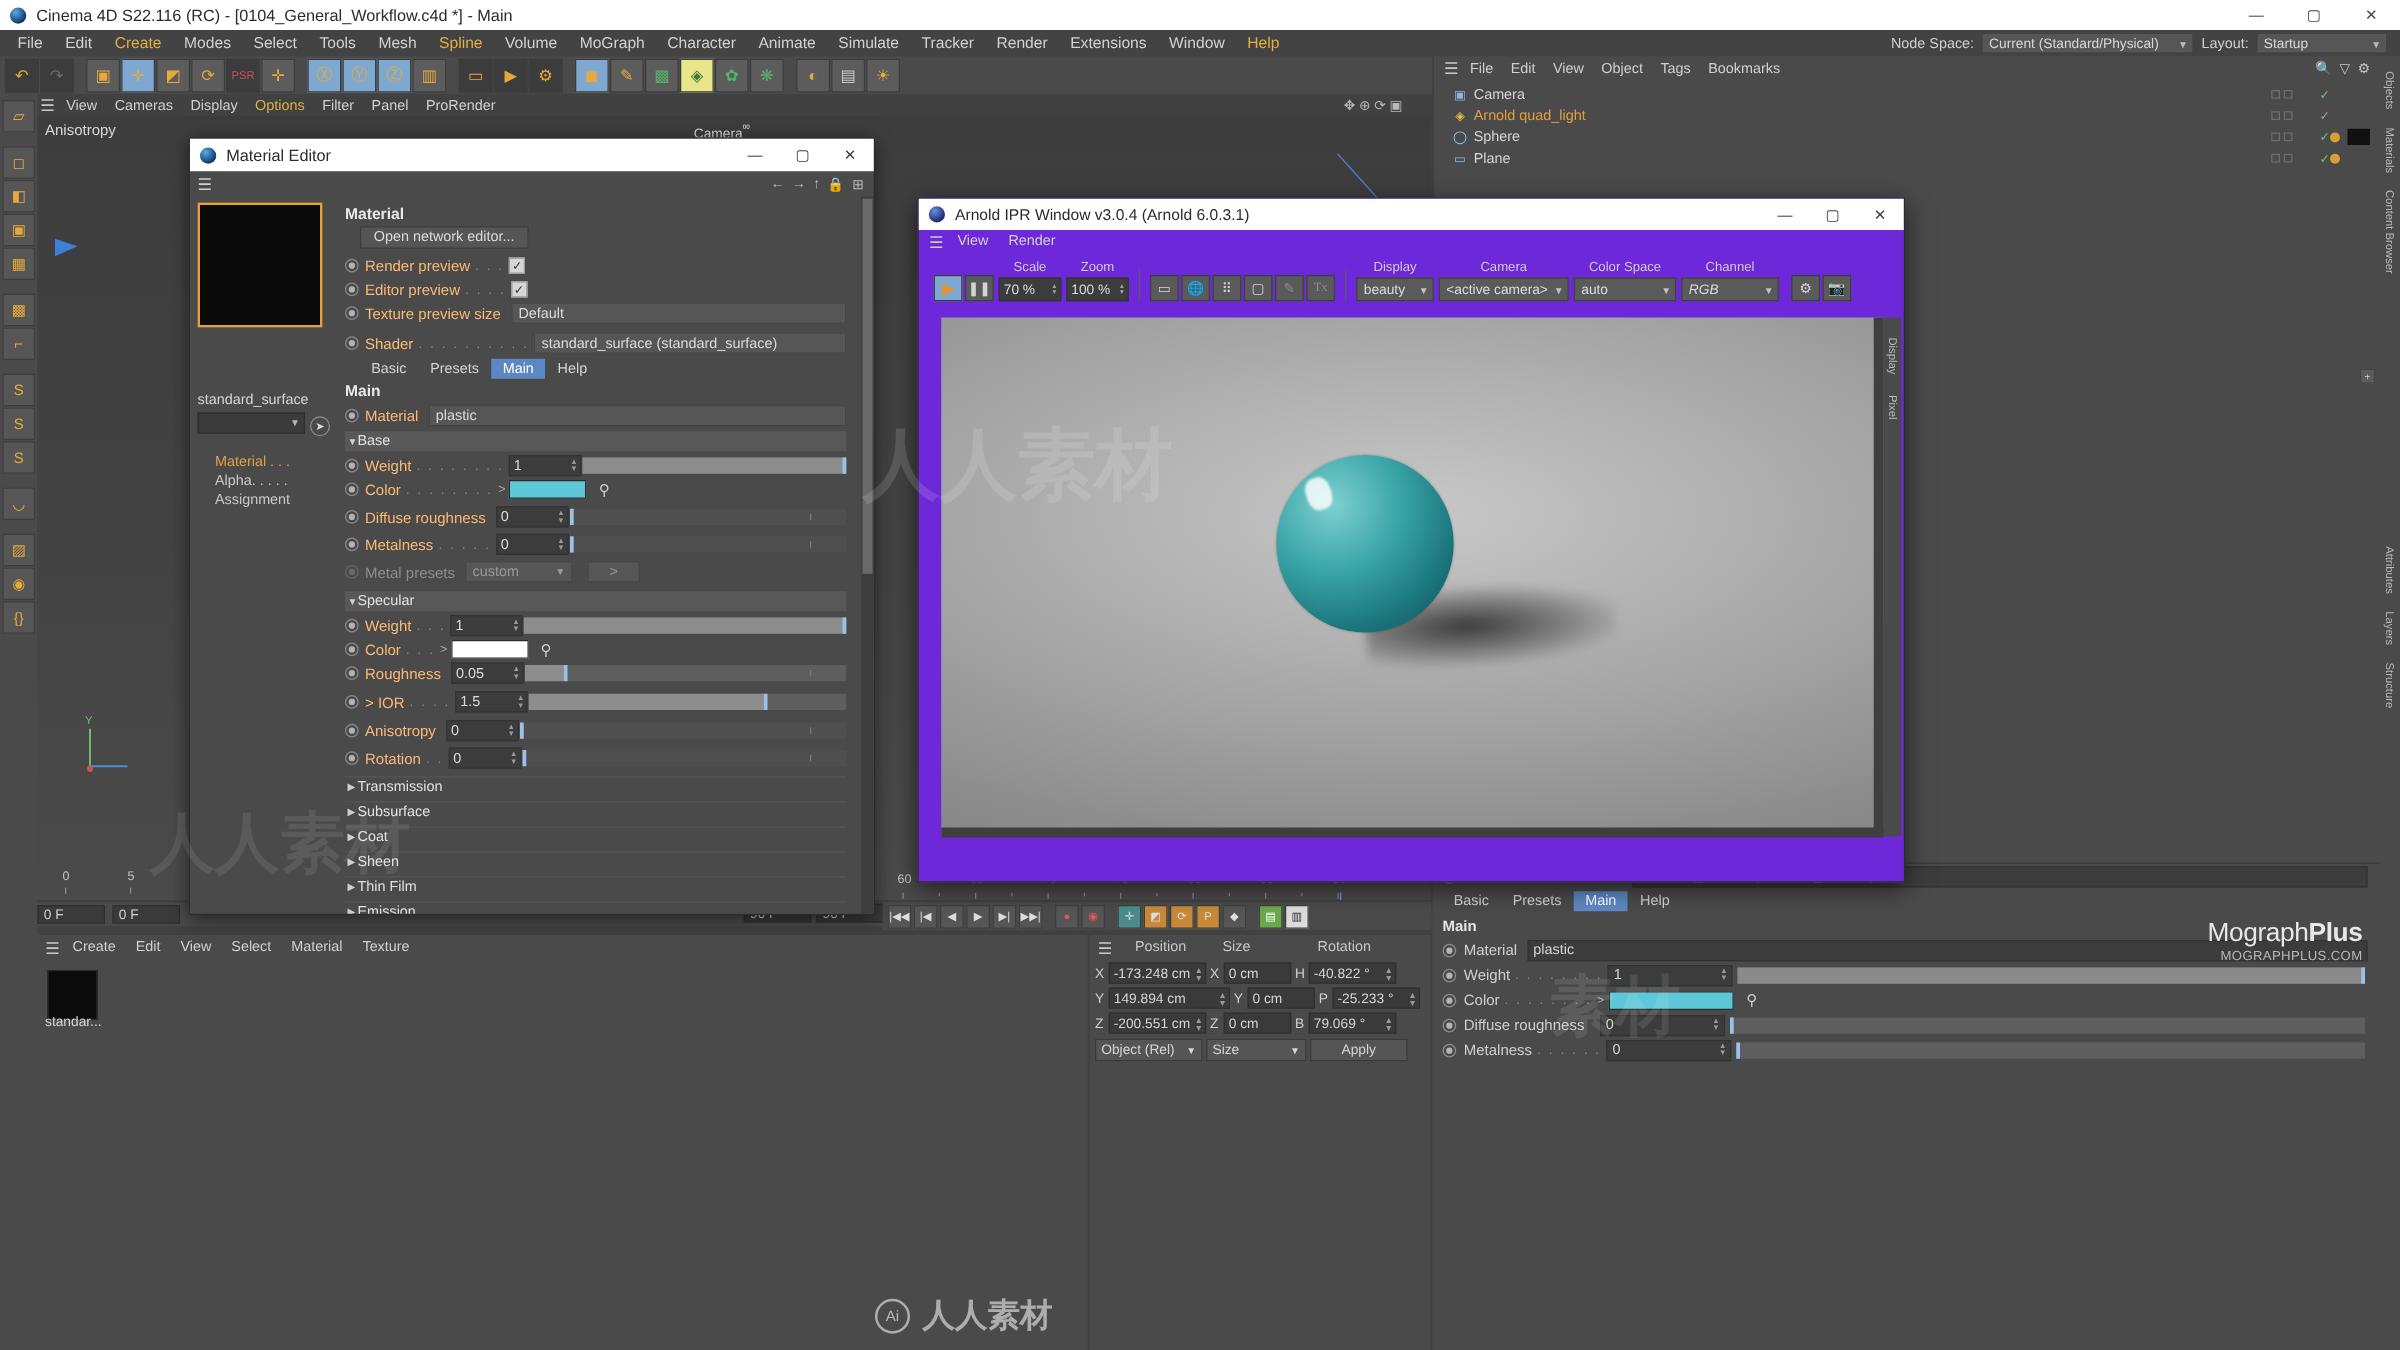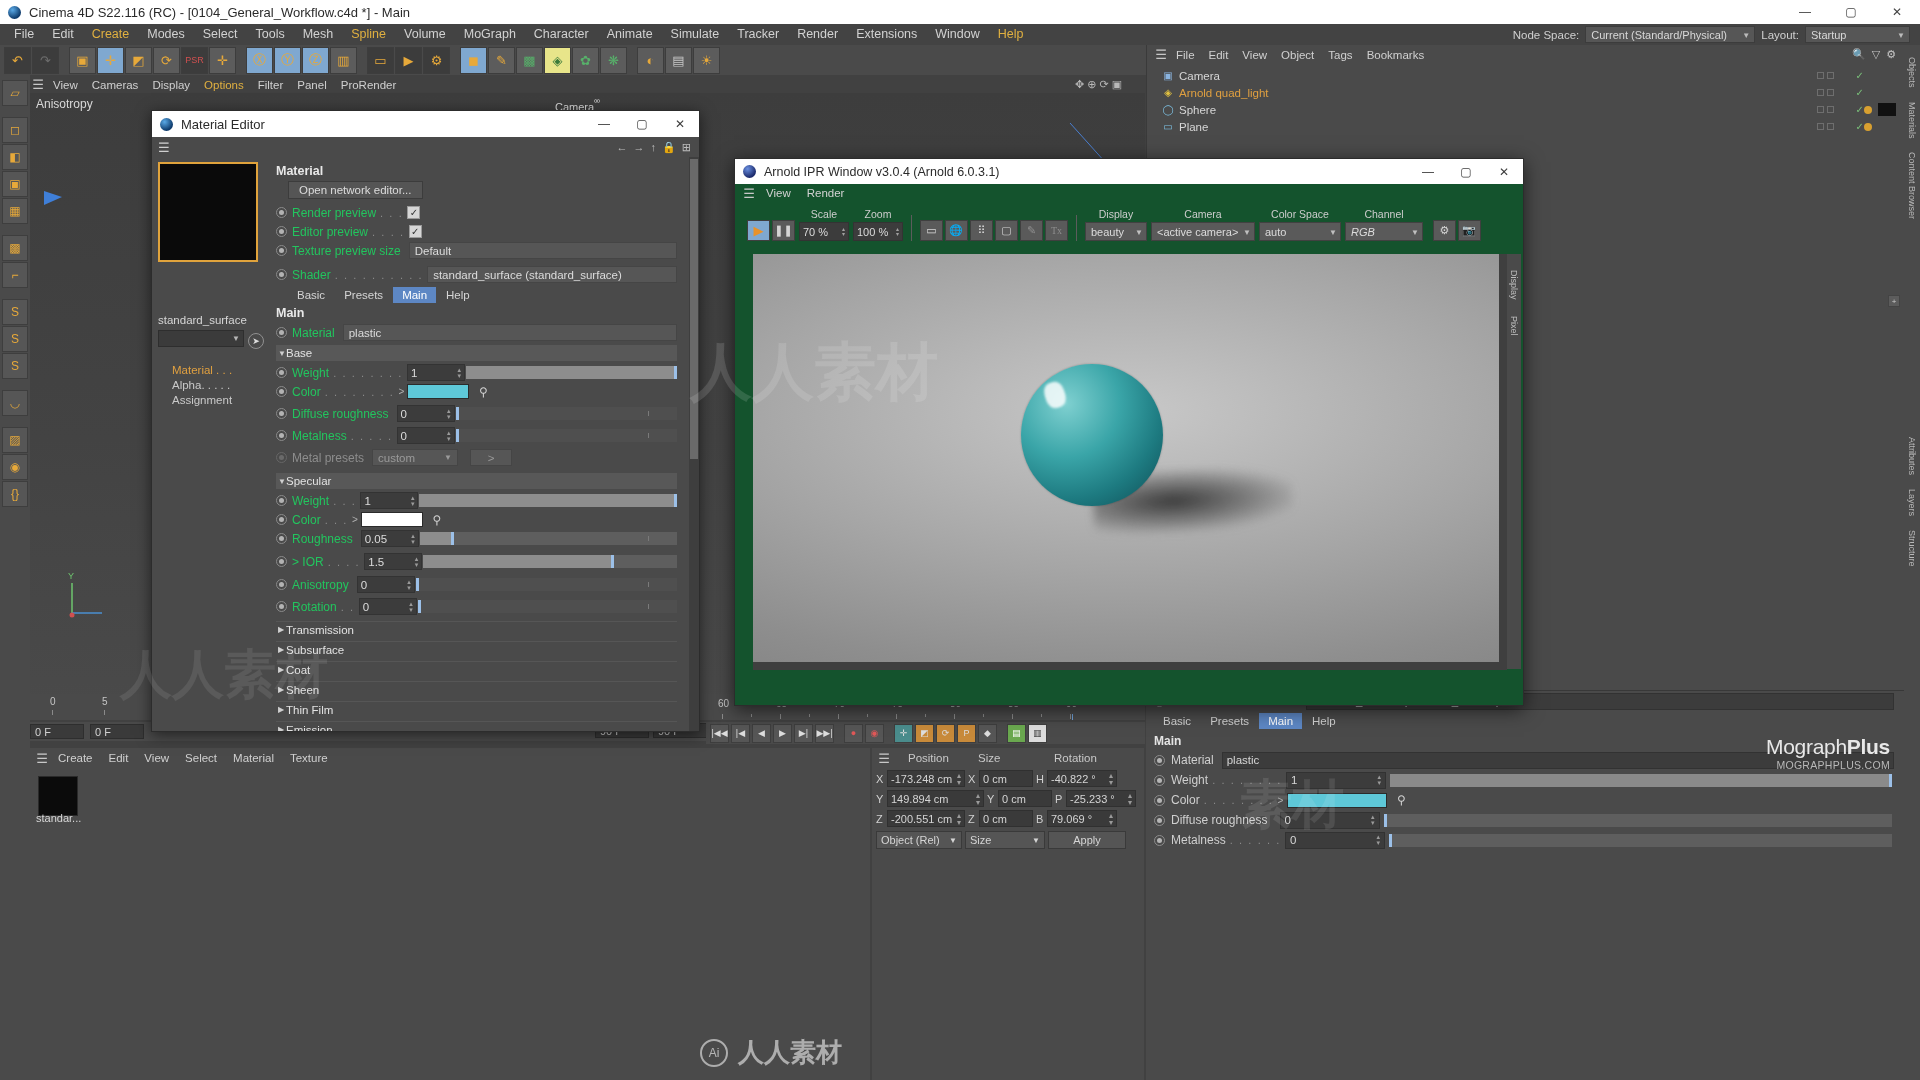--- a/index.html
+++ b/index.html
@@ -250,21 +250,21 @@
     color:#dcdcdc; font-size:11.5px; padding:0 10px; display:inline-flex; align-items:center;
   }
   .prow{ display:flex; align-items:center; height:19px; font-size:12px; }
   .prad{
     width:11px;height:11px;border-radius:50%;border:1px solid #8a8a8a; margin-right:5px;
     display:flex;align-items:center;justify-content:center;flex:0 0 auto;
   }
   .prad i{ width:5px;height:5px;border-radius:50%;background:#b3b3b3; }
   .prad.off{ border-color:#666; }
   .prad.off i{ background:#6a6a6a; }
-  .plab{ color:#22c55e; white-space:nowrap; }
+  .plab{ color:#fdba74; white-space:nowrap; }
   .plab.dim{ color:#8d8d8d; }
   .pdots{ color:#8a8a8a; letter-spacing:1.6px; font-size:11px; margin:0 4px; }
   .chk{
     width:13px;height:13px;background:#d6d6d6;border:1px solid #9a9a9a;
     display:flex;align-items:center;justify-content:center;color:#333;font-size:10px;
   }
   .pfield{
     height:17px; background:#565656; border:1px solid #454545; color:#dcdcdc;
     font-size:11.5px; display:flex; align-items:center; padding:0 5px;
   }
@@ -286,21 +286,21 @@
   .grp{
     background:#585858; color:#e2e2e2; font-size:11.5px; padding:2px 0 2px 10px; margin:3px 0 2px 0;
     position:relative;
   }
   .grp .tri{ position:absolute; left:2px; top:4px; font-size:8px; color:#cfcfcf; }
   .grp.collapsed{ background:#4a4a4a; border-top:1px solid #565656; }
 
   
   .arnold{
     position:absolute; left:734px; top:158px; width:790px; height:548px;
-    background:#14532d; border:1px solid #2c2c2c; box-shadow:0 4px 18px rgba(0,0,0,.6);
+    background:#6d28d9; border:1px solid #2c2c2c; box-shadow:0 4px 18px rgba(0,0,0,.6);
   }
   .ar-title{
     height:25px;background:#ffffff;color:#2b2b2b;display:flex;align-items:center;
     padding-left:8px;font-size:12.5px;
   }
   .ar-title .dot{
     width:13px;height:13px;border-radius:50%;
     background:radial-gradient(circle at 35% 30%,#6a8fe0,#1b2a6b 70%);margin-right:8px;
   }
   .ar-wc{ margin-left:auto; display:flex; }

